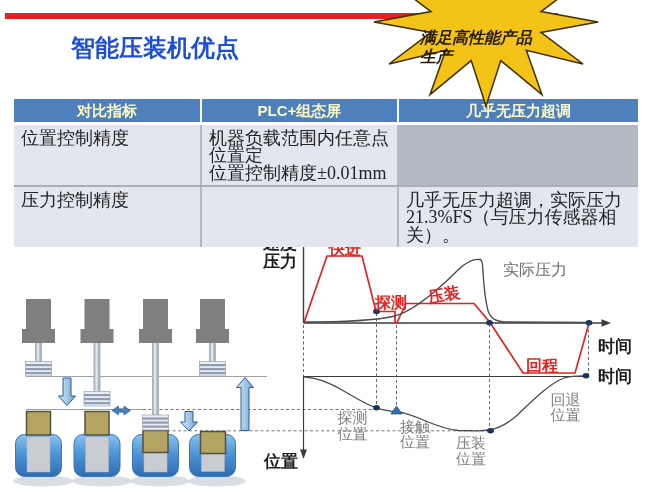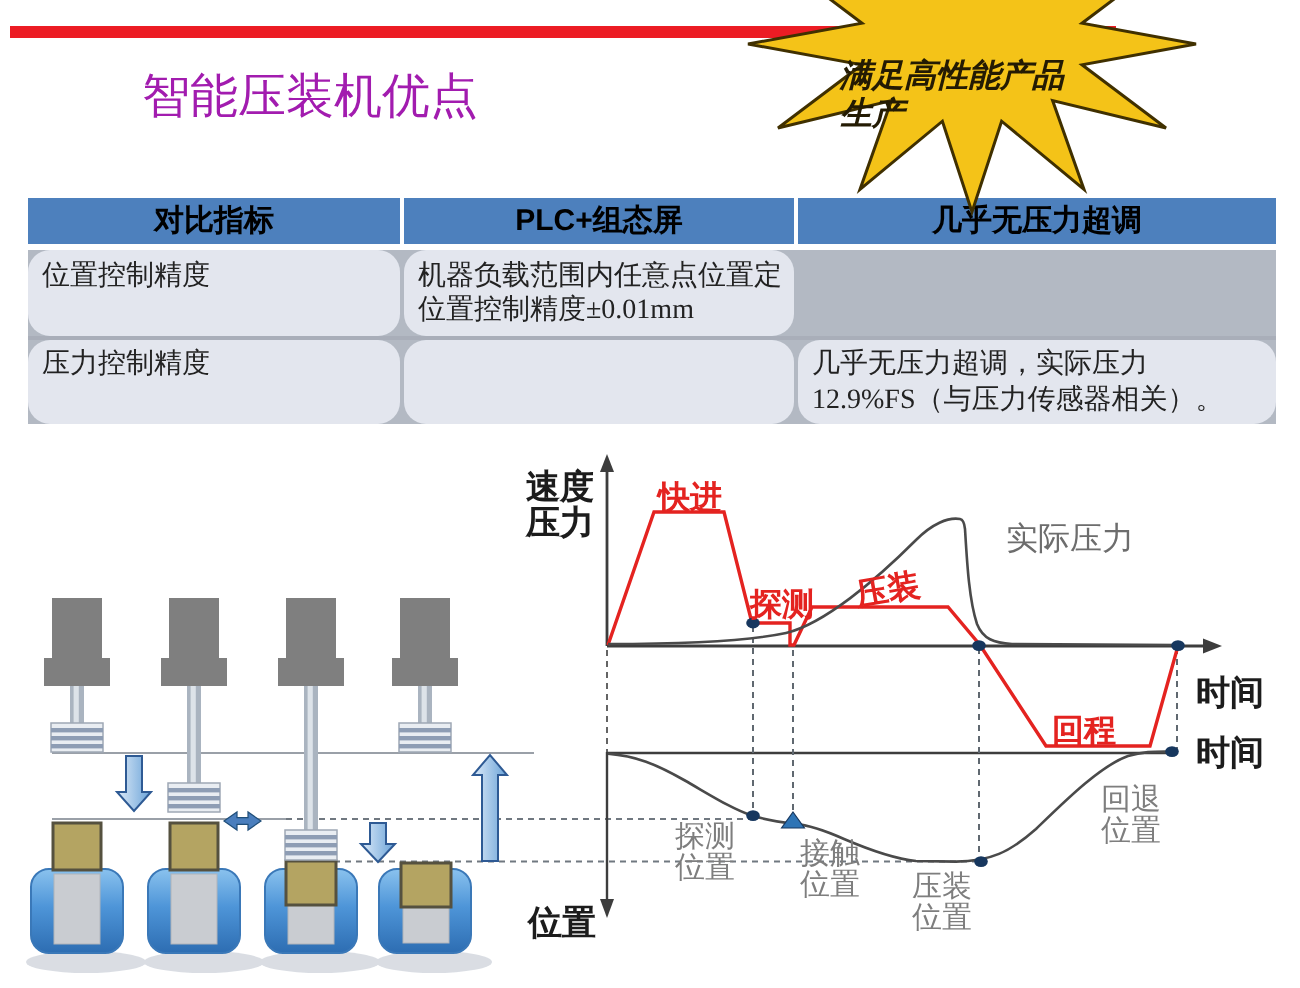--- a/index.html
+++ b/index.html
@@ -1,29 +1,29 @@
 <!DOCTYPE html>
 <html><head>
 <meta charset="utf-8">
 <style>
   html,body{margin:0;padding:0;background:#fff;}
   .page{position:relative;width:650px;height:494px;background:#fff;overflow:hidden;
         font-family:"Liberation Sans",sans-serif;}
   .red-bar{position:absolute;left:5px;top:13px;width:553px;height:6px;background:#ec1c24;}
-  .title{position:absolute;left:71px;top:32px;font-size:24px;font-weight:normal;color:#a21caf;
+  .title{position:absolute;left:71px;top:32px;font-size:24px;font-weight:bold;color:#1d4ed8;
          letter-spacing:0px;font-family:"Liberation Sans",sans-serif;text-align:right;}
   
   .tbl{position:absolute;left:14px;top:99px;width:624px;z-index:2;}
   .tr{display:grid;grid-template-columns:186px 195px 239px;gap:2px;}
   .thead{background:#fff;}
   .tbody-row{background:#b3b9c3;}
-  .th{background:#4d80bd;color:#000000;font-weight:bold;font-size:15px;height:23px;
+  .th{background:#4d80bd;color:#fef9c3;font-weight:bold;font-size:15px;height:23px;
       line-height:23px;text-align:center;}
-  .td{background:#e3e6ee;color:#222;font-size:14px;line-height:17.5px;
-      padding:4.5px 6px 3px 7px;font-family:"Liberation Serif",serif;border-radius:11px;}
+  .td{background:#e3e6ee;color:#222;font-size:18px;line-height:17.5px;
+      padding:4.5px 6px 3px 7px;font-family:"Liberation Serif",serif;}
   .gap3{height:3px;}
   .divider{height:2px;background:#a9aeb9;}
   
   .burst{position:absolute;left:360px;top:0;z-index:5;}
   .burst text{font-family:"Liberation Serif",serif;font-style:italic;font-weight:bold;}
   
   .diagram{position:absolute;left:0;top:0;z-index:1;}
   .diagram text{font-family:"Liberation Sans",sans-serif;}
   .lbl-dark{fill:#1c1c1c;font-weight:600;font-size:17px;}
   .lbl-red{fill:#e42320;font-weight:bold;font-size:16px;}
@@ -53,21 +53,21 @@
         <div>位置控制精度±0.01mm</div>
       </div>
     </div>
     <div class="divider"></div>
     <div class="tr tbody-row">
       <div class="td">压力控制精度</div>
       <div class="td">
       </div>
       <div class="td">
         <div>几乎无压力超调，实际压力</div>
-        <div>12.9%FS（与压力传感器相关）。</div>
+        <div>21.3%FS（与压力传感器相关）。</div>
       </div>
     </div>
   </div>
 
   <svg class="burst" width="250" height="112" viewBox="360 0 250 112">
     <polygon points="598,22 541,32.4 583,64 526.3,50.3 542,94.7 500.8,60.6 486,106 471.2,60.6 430,94.7 445.7,50.3 389,64 431,32.4 374,22 431,11.6 389,-20 445.7,-6.3 430,-50.7 471.2,-16.6 486,-62 500.8,-16.6 542,-50.7 526.3,-6.3 583,-20 541,11.6" fill="#f4c318" stroke="#403000" stroke-width="1.5"></polygon>
     <text x="420" y="43" font-size="16" fill="#241b03">满足高性能产品</text>
     <text x="420" y="62" font-size="16" fill="#241b03">生产</text>
   </svg>
 

